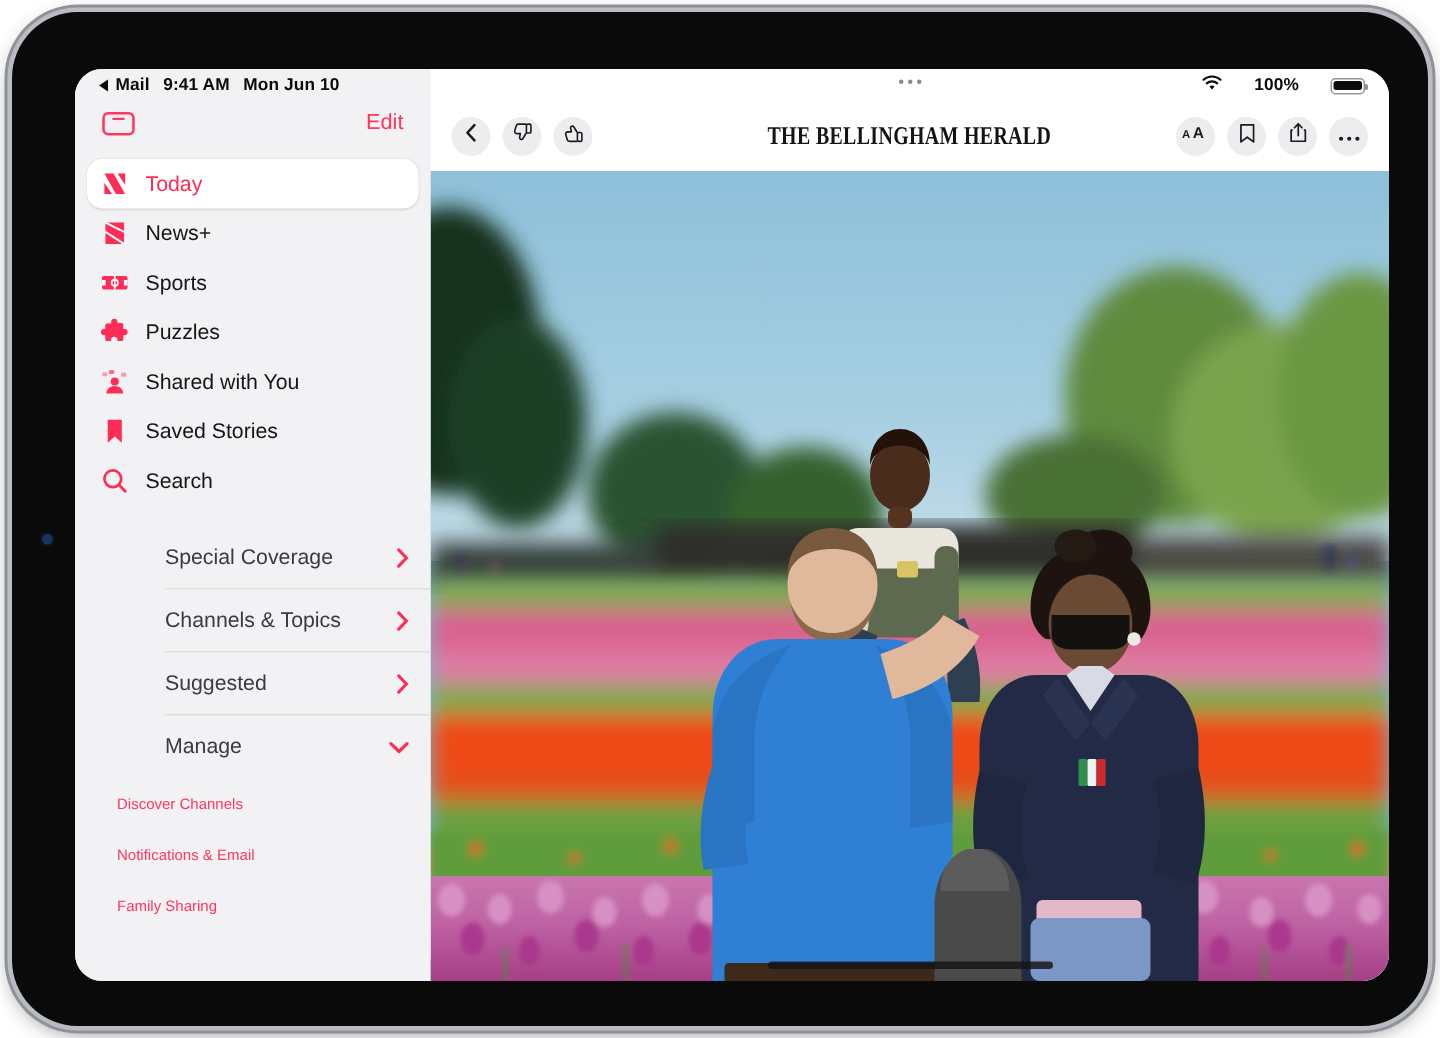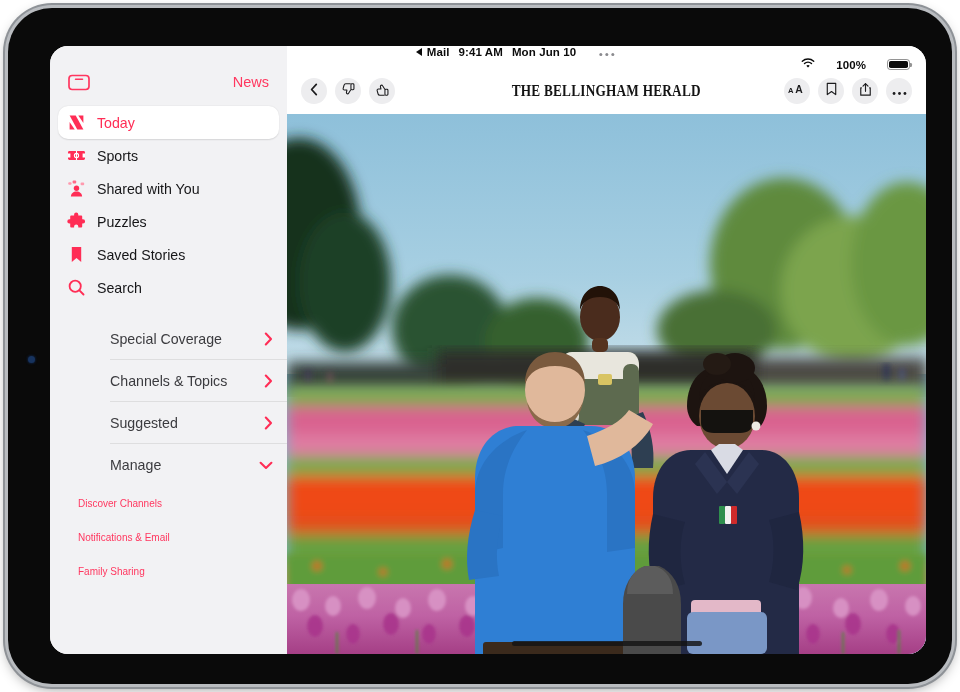--- a/index.html
+++ b/index.html
@@ -40,21 +40,20 @@
 
   
   #statusbar {
     position: absolute; left: 0; top: 0;
     width: 100%; height: 22px;
     display: flex; align-items: center;
     font-size: 11.5px; font-weight: bold; color: #0b0b0b;
     letter-spacing: .1px;
     z-index: 40;
     pointer-events: none;
-    flex-direction: column;
   }
   #sb-left { display: flex; align-items: center; gap: 5px; margin-left: 16px; }
   .sb-back-tri {
     width: 0; height: 0;
     border-top: 4.5px solid transparent;
     border-bottom: 4.5px solid transparent;
     border-right: 6px solid #0b0b0b;
   }
   #sb-right {
     margin-left: auto; margin-right: 16px;
@@ -216,69 +215,78 @@
 
     <div id="sidebar">
 
       <div id="sb-top">
         <span id="sb-folder">
           <svg width="22" height="17" viewBox="0 0 22 17">
             <rect x="1" y="1.5" width="20" height="14" rx="3.2" fill="none" stroke="#ff375f" stroke-width="1.7"></rect>
             <path d="M7.5 5.2h7" stroke="#ff375f" stroke-width="1.5" stroke-linecap="round"></path>
           </svg>
         </span>
-        <span id="edit-btn">News</span>
+        <span id="edit-btn">Edit</span>
       </div>
 
       <div class="nav-list">
 
         <div class="nav-row selected">
           <span class="nav-ico">
             <svg width="19" height="19" viewBox="0 0 19 19">
               <path d="M2.6 2.6h6.1L16.4 16.4H10.3z" fill="#ff2d55"></path>
               <path d="M2.6 8.9v7.5h5.1z" fill="#ff2d55"></path>
               <path d="M16.4 10.1V2.6h-5.1z" fill="#ff2d55"></path>
             </svg>
           </span>
           <span>Today</span>
         </div>
 
+        <div class="nav-row">
+          <span class="nav-ico">
+            <svg width="19" height="19" viewBox="0 0 19 19">
+              <path d="M3.3 2.4h12.4v14.2H3.3z" fill="#ff2d55"></path>
+              <path d="M3.3 2.4l12.4 6.2M3.3 8.6l12.4 8" stroke="#ffffff" stroke-width="1.3" fill="none"></path>
+            </svg>
+          </span>
+          <span>News+</span>
+        </div>
 
         <div class="nav-row">
           <span class="nav-ico">
             <svg width="19" height="19" viewBox="0 0 19 19">
               <rect x="1" y="5" width="17" height="9" rx="1.4" fill="#ff2d55"></rect>
               <path d="M9.5 5v9" stroke="#ffffff" stroke-width="1.1"></path>
               <circle cx="9.5" cy="9.5" r="2.1" fill="none" stroke="#ffffff" stroke-width="1.1"></circle>
               <path d="M1 7.6h2.4v3.8H1zM15.6 7.6H18v3.8h-2.4z" fill="#ffffff"></path>
             </svg>
           </span>
           <span>Sports</span>
+        </div>
+
+        <div class="nav-row">
+          <span class="nav-ico">
+            <svg width="19" height="19" viewBox="0 0 19 19">
+              <path d="M7.1 2.6a2.1 2.1 0 0 1 4.2 0v.8h2.9a1 1 0 0 1 1 1v2.9h.8a2.1 2.1 0 0 1 0 4.2h-.8v2.9a1 1 0 0 1-1 1h-2.9v-.8a2.1 2.1 0 0 0-4.2 0v.8H4.2a1 1 0 0 1-1-1v-2.9h-.8a2.1 2.1 0 0 1 0-4.2h.8V4.6a1 1 0 0 1 1-1h2.9z" fill="#ff2d55"></path>
+            </svg>
+          </span>
+          <span>Puzzles</span>
         </div>
 
         <div class="nav-row">
           <span class="nav-ico">
             <svg width="19" height="19" viewBox="0 0 19 19">
               <rect x="1.2" y="3.2" width="3.4" height="2.6" rx="1" fill="#ff9aae"></rect>
               <rect x="5.6" y="1.6" width="3.6" height="2.8" rx="1" fill="#ff6b88"></rect>
               <rect x="13.6" y="3.4" width="3.6" height="2.8" rx="1" fill="#ff9aae"></rect>
               <circle cx="9.5" cy="9.3" r="2.7" fill="#ff2d55"></circle>
               <path d="M3.9 17.4c0-3 2.5-5 5.6-5s5.6 2 5.6 5z" fill="#ff2d55"></path>
             </svg>
           </span>
           <span>Shared with You</span>
-        </div>
-
-        <div class="nav-row">
-          <span class="nav-ico">
-            <svg width="19" height="19" viewBox="0 0 19 19">
-              <path d="M7.1 2.6a2.1 2.1 0 0 1 4.2 0v.8h2.9a1 1 0 0 1 1 1v2.9h.8a2.1 2.1 0 0 1 0 4.2h-.8v2.9a1 1 0 0 1-1 1h-2.9v-.8a2.1 2.1 0 0 0-4.2 0v.8H4.2a1 1 0 0 1-1-1v-2.9h-.8a2.1 2.1 0 0 1 0-4.2h.8V4.6a1 1 0 0 1 1-1h2.9z" fill="#ff2d55"></path>
-            </svg>
-          </span>
-          <span>Puzzles</span>
         </div>
 
         <div class="nav-row">
           <span class="nav-ico">
             <svg width="19" height="19" viewBox="0 0 19 19">
               <path d="M4.8 1.9h9.4v15.2L9.5 13l-4.7 4.1z" fill="#ff2d55"></path>
             </svg>
           </span>
           <span>Saved Stories</span>
         </div>

